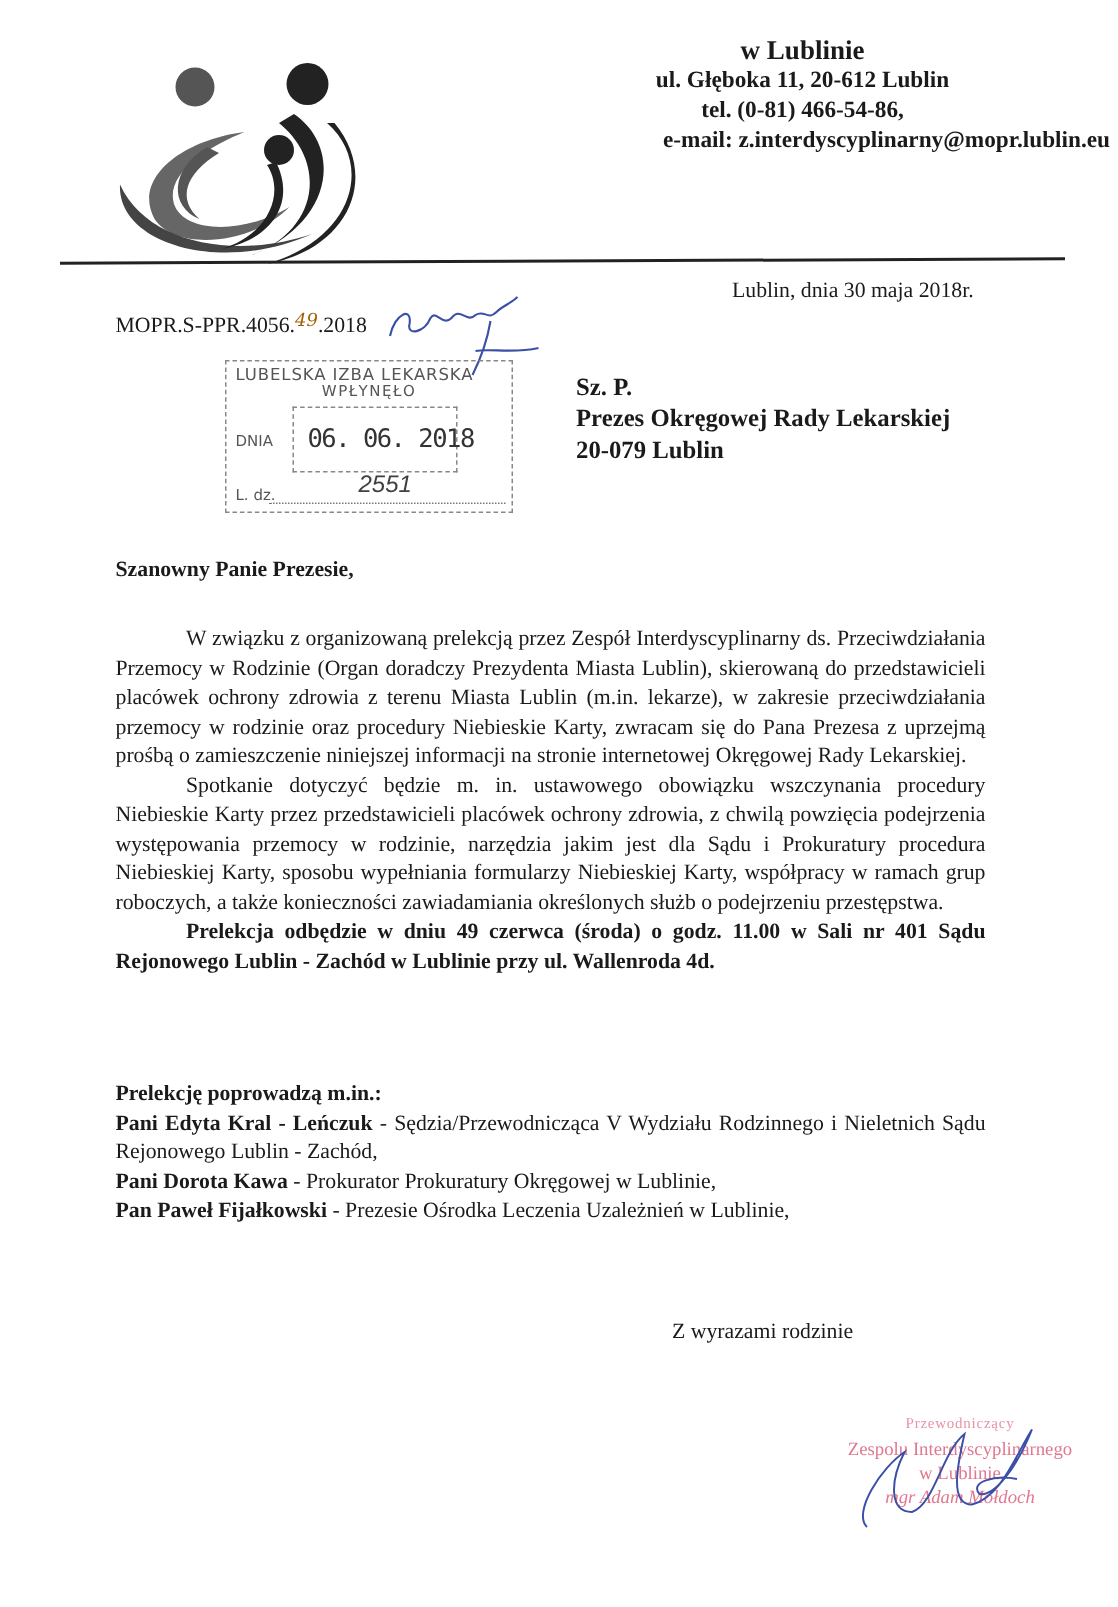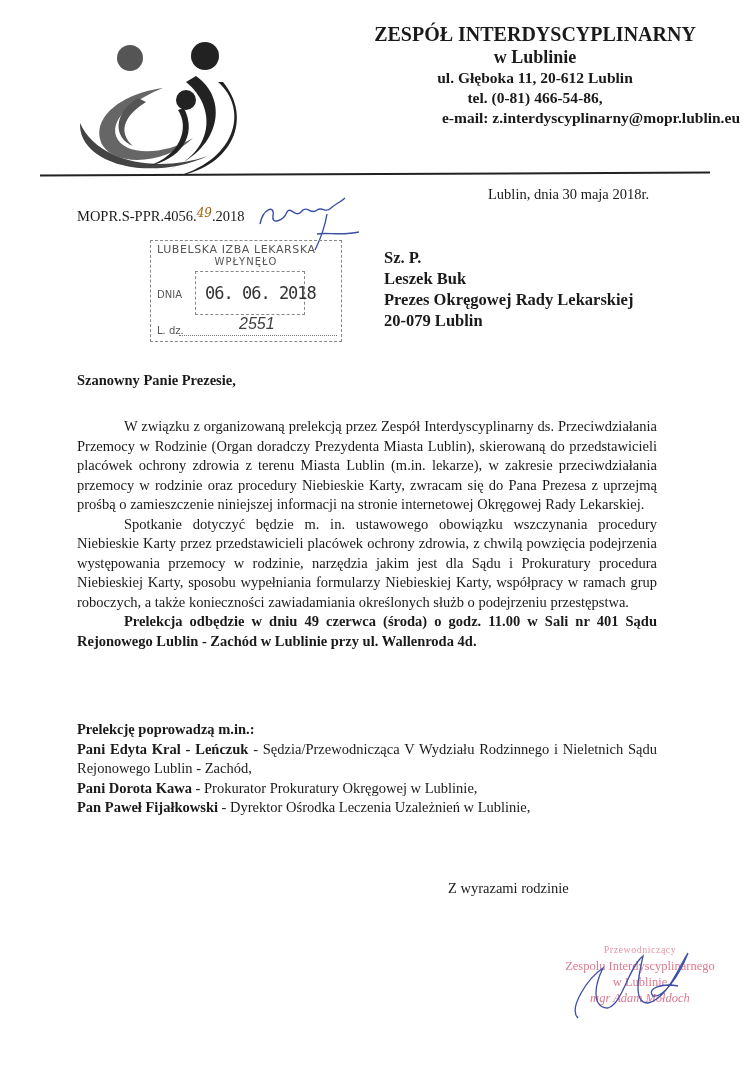--- a/index.html
+++ b/index.html
@@ -54,21 +54,20 @@
   <circle cx="118" cy="62" r="10" fill="#222"></circle>
   <path d="M95 50 C55 55 20 80 35 108 C50 130 100 125 125 100 C95 118 55 118 48 98 C42 78 70 60 95 50 Z" fill="#666"></path>
   <path d="M70 60 C45 75 45 100 65 108 C50 95 55 78 78 64 Z" fill="#555"></path>
   <path d="M12 85 C10 125 80 145 140 118 C90 135 30 125 12 85 Z" fill="#444"></path>
   <path d="M128 38 C160 60 155 110 100 132 C145 115 150 70 118 44 Z" fill="#222"></path>
   <path d="M110 72 C122 90 112 118 80 128 C112 122 130 98 116 70 Z" fill="#222"></path>
   <path d="M150 44 C180 70 170 120 110 138 C165 128 185 80 155 44 Z" fill="#222"></path>
 </svg>
 
 <div class="abs header">
-  <div class="org">ZESPÓŁ INTERDYSCYPLINARNY</div>
   <div class="city">w Lublinie</div>
   <div class="line">ul. Głęboka 11, 20-612 Lublin</div>
   <div class="line">tel. (0-81) 466-54-86,</div>
   <div class="email">e-mail: z.interdyscyplinarny@mopr.lublin.eu</div>
 </div>
 
 <div class="abs rule"></div>
 
 <div class="abs date">Lublin, dnia 30 maja 2018r.</div>
 
@@ -86,38 +85,37 @@
   <div class="dnia">DNIA</div>
   <div class="datebox"></div>
   <div class="dateval">06. 06. 2018</div>
   <div class="ldz">L. dz.</div>
   <div class="dots"></div>
   <div class="ldzval">2551</div>
 </div>
 
 <div class="abs addressee">
   <div>Sz. P.</div>
-  <div>Leszek Buk</div>
   <div>Prezes Okręgowej Rady Lekarskiej</div>
   <div>20-079 Lublin</div>
 </div>
 
 <div class="abs salutation">Szanowny Panie Prezesie,</div>
 
 <div class="abs body-text">
   <p>W związku z organizowaną prelekcją przez Zespół Interdyscyplinarny ds. Przeciwdziałania Przemocy w Rodzinie (Organ doradczy Prezydenta Miasta Lublin), skierowaną do przedstawicieli placówek ochrony zdrowia z terenu Miasta Lublin (m.in. lekarze), w zakresie przeciwdziałania przemocy w rodzinie oraz procedury Niebieskie Karty, zwracam się do Pana Prezesa z uprzejmą prośbą o zamieszczenie niniejszej informacji na stronie internetowej Okręgowej Rady Lekarskiej.</p>
   <p>Spotkanie dotyczyć będzie m. in. ustawowego obowiązku wszczynania procedury Niebieskie Karty przez przedstawicieli placówek ochrony zdrowia, z chwilą powzięcia podejrzenia występowania przemocy w rodzinie, narzędzia jakim jest dla Sądu i Prokuratury procedura Niebieskiej Karty, sposobu wypełniania formularzy Niebieskiej Karty, współpracy w ramach grup roboczych, a także konieczności zawiadamiania określonych służb o podejrzeniu przestępstwa.</p>
   <p class="bold">Prelekcja odbędzie w dniu 49 czerwca (środa) o godz. 11.00 w Sali nr 401 Sądu Rejonowego Lublin - Zachód w Lublinie przy ul. Wallenroda 4d.</p>
 </div>
 
 <div class="abs speakers">
   <div class="head">Prelekcję poprowadzą m.in.:</div>
   <div><span class="name">Pani Edyta Kral - Leńczuk</span><span> - Sędzia/Przewodnicząca V Wydziału Rodzinnego i Nieletnich Sądu Rejonowego Lublin - Zachód,</span></div>
   <div><span class="name">Pani Dorota Kawa</span><span> - Prokurator Prokuratury Okręgowej w Lublinie,</span></div>
-  <div><span class="name">Pan Paweł Fijałkowski</span><span> - Dyrektor Ośrodka Leczenia Uzależnień w Lublinie,</span></div>
+  <div><span class="name">Pan Paweł Fijałkowski</span><span> - Prezesie Ośrodka Leczenia Uzależnień w Lublinie,</span></div>
 </div>
 
 <div class="abs closing">Z wyrazami rodzinie</div>
 
 <div class="abs seal">
   <div class="s1">Przewodniczący</div>
   <div>Zespolu Interdyscyplinarnego</div>
   <div>w Lublinie</div>
   <div class="s4">mgr Adam Mołdoch</div>
 </div>

